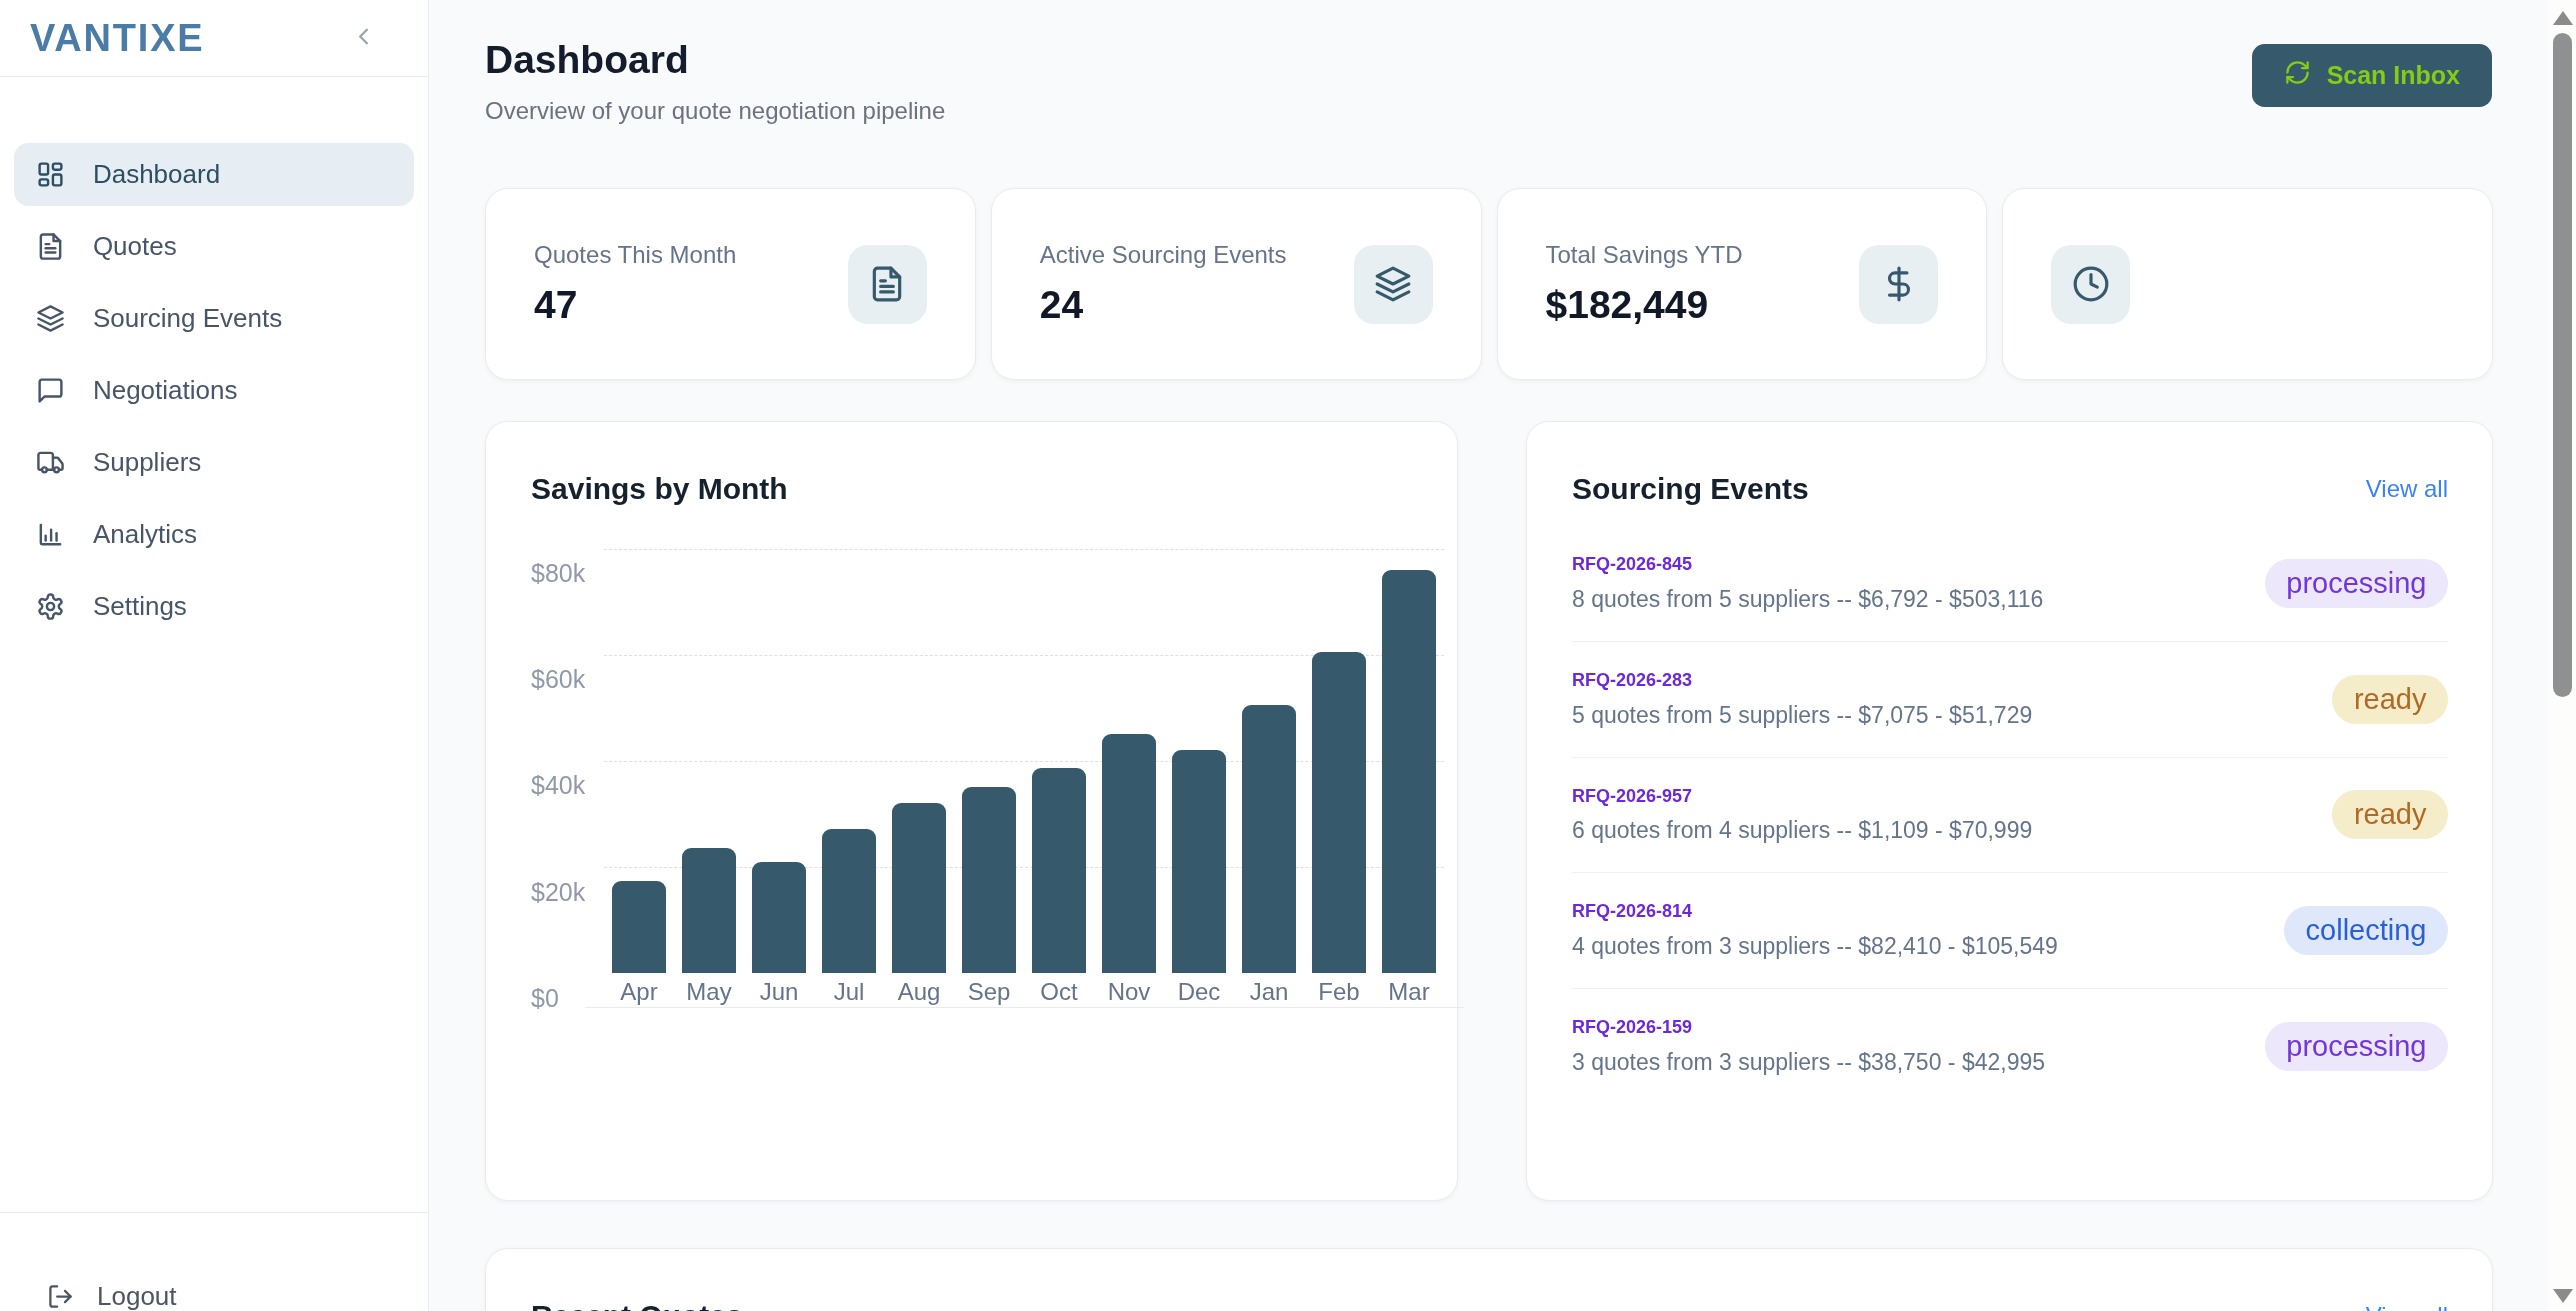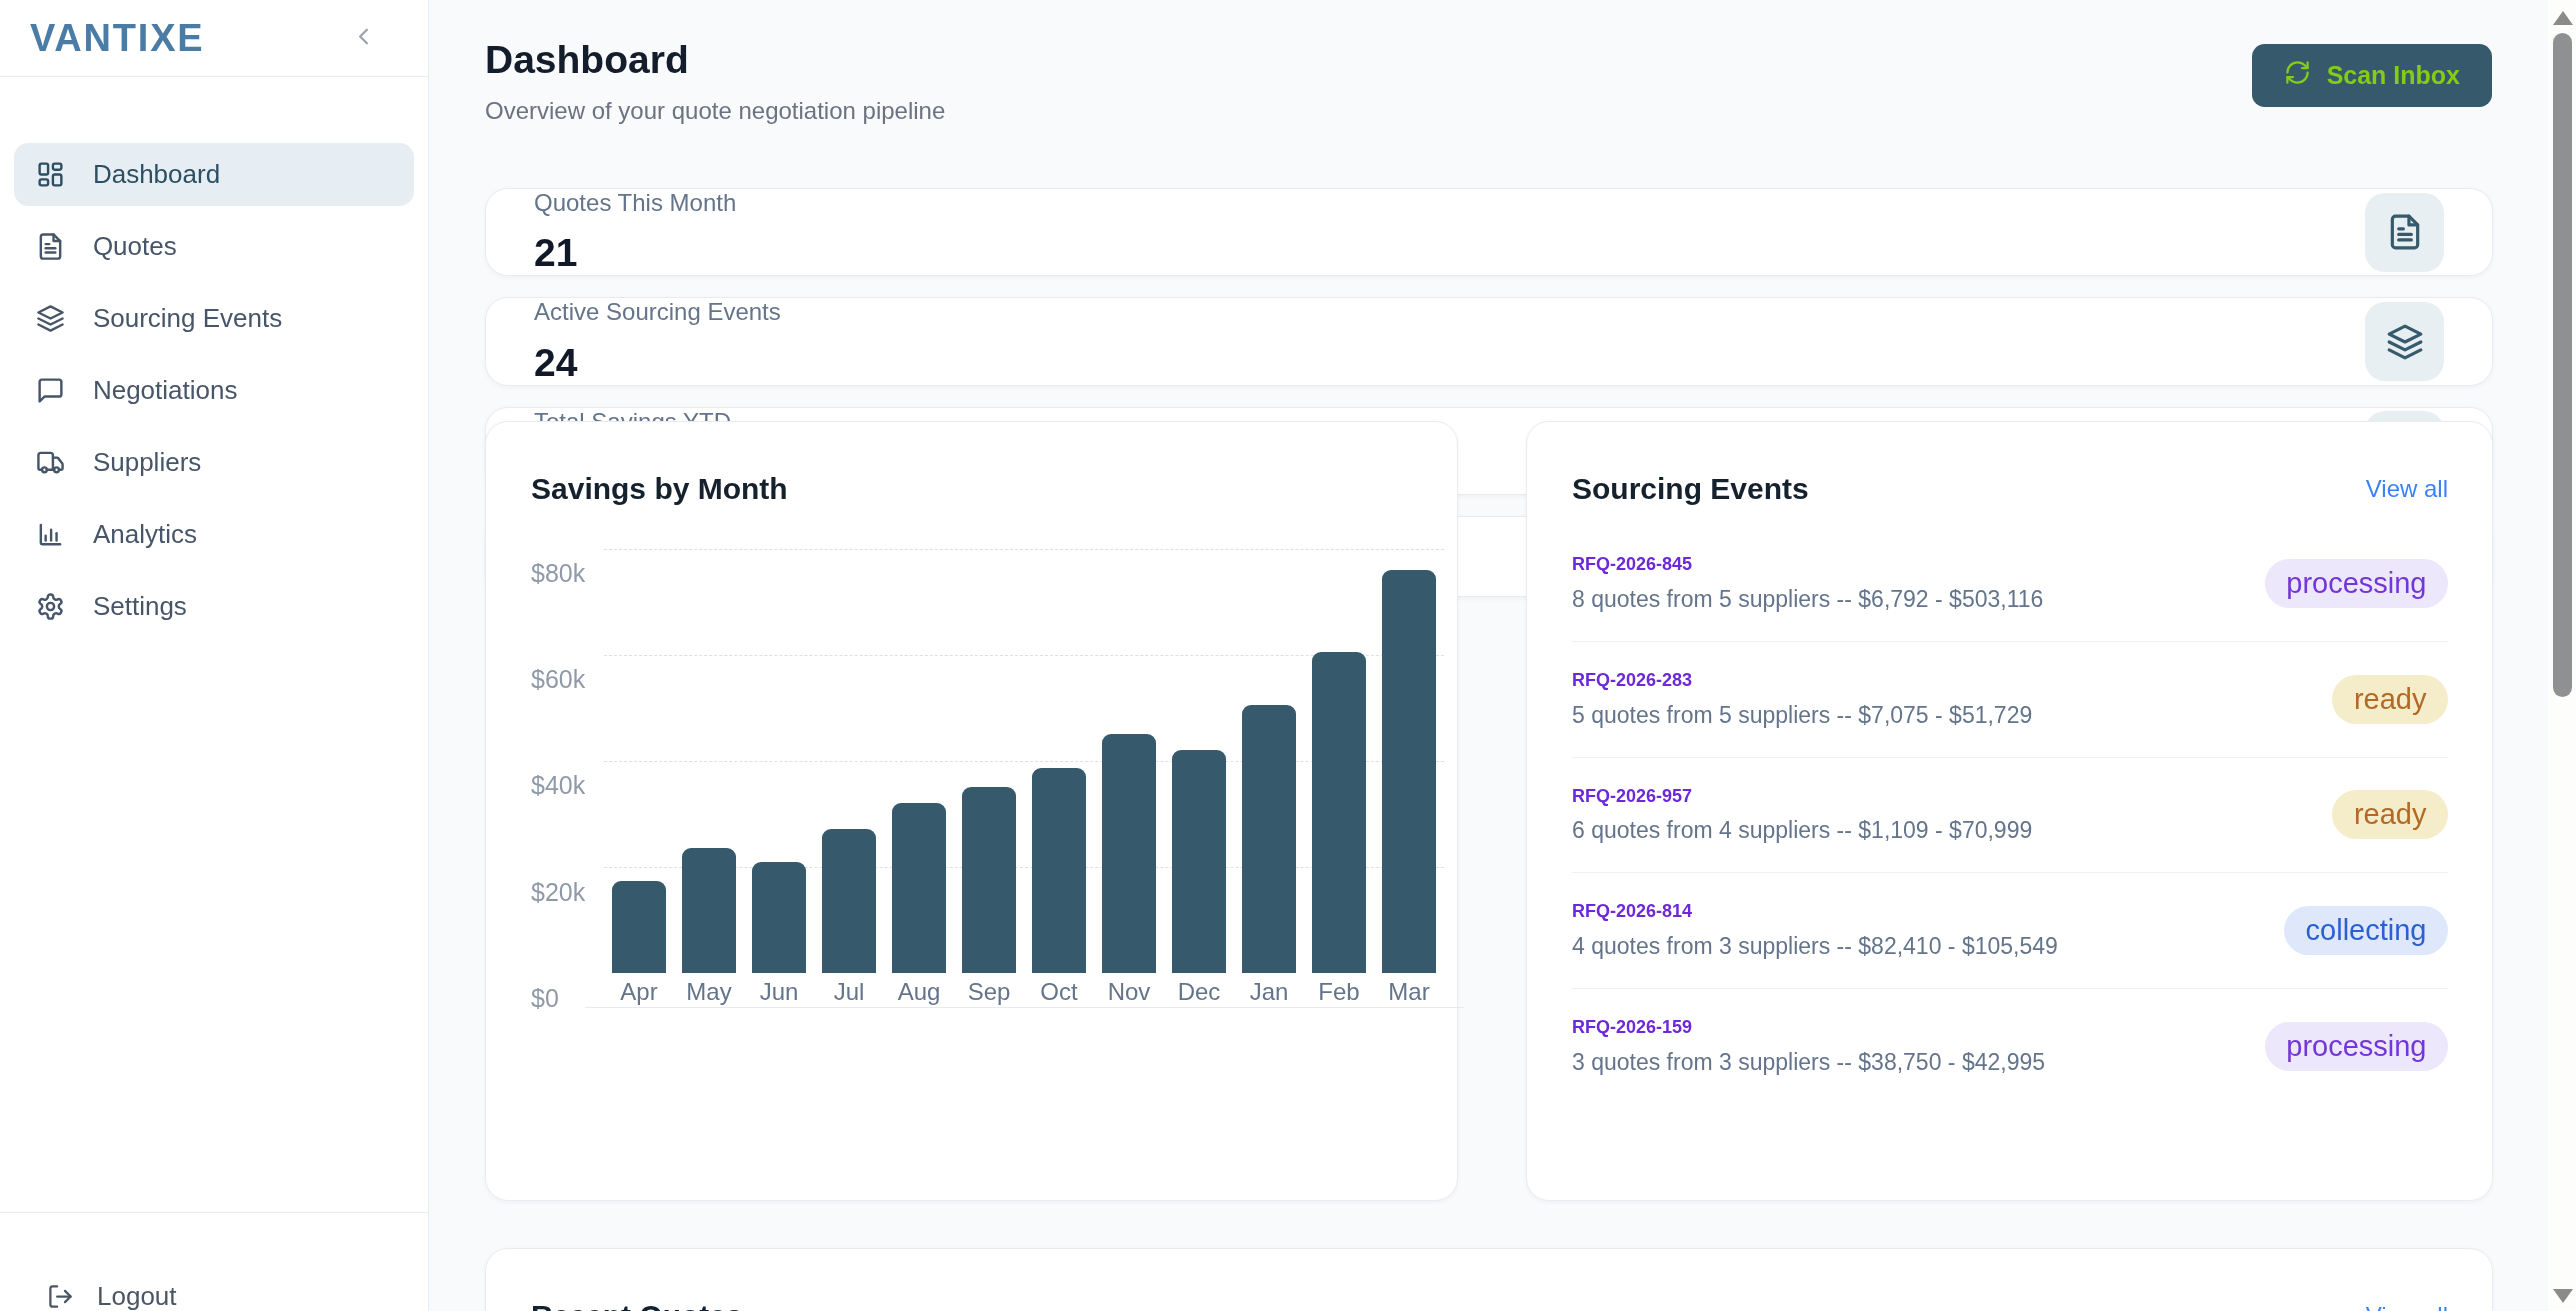--- a/index.html
+++ b/index.html
@@ -35,21 +35,21 @@
   .page-title { font-size:39px; font-weight:700; color:#141d2b; }
   .page-subtitle { margin-top:15.3px; font-size:24px; color:#6b7280; }
   .scan-btn { position:absolute; top:44px; right:56px; height:63px; padding:0 32px;
     background:#36596c; color:#84cc16; border:none; border-radius:12.6px;
     display:flex; align-items:center; gap:15.3px; font-size:25px; font-weight:600;
     font-family:inherit; cursor:pointer; }
   .scan-btn svg { width:27px; height:27px; }
 
   
   .stats-row { position:absolute; left:56px; top:188px; width:2008px; height:192px;
-    display:flex; gap:21px;flex-direction:column; }
+    display:flex; gap:15px; }
   .stat-card { flex:1; background:#ffffff; border:0.9px solid #e9ebef; border-radius:23px;
     box-shadow:0 1.8px 5.4px rgba(15,23,42,.04); display:flex; align-items:center;
     justify-content:space-between; padding:0 48px 0 48px; }
   .stat-label { font-size:24px; color:#64748b; }
   .stat-value { margin-top:14.4px; font-size:39px; font-weight:700; color:#111827; }
   .stat-iconbox { width:79px; height:79px; border-radius:20px; background:#e7eff2;
     color:#36596c; display:flex; align-items:center; justify-content:center; }
   .stat-iconbox svg { width:38px; height:38px; }
 
   
@@ -218,21 +218,21 @@
           <path d="M21 12a9 9 0 0 1-9 9 9.75 9.75 0 0 1-6.74-2.74L3 16"></path>
           <path d="M8 16H3v5"></path>
         </svg></span>
     <span>Scan Inbox</span>
   </button>
 
   <div class="stats-row" id="stats-row">
   <div class="stat-card">
     <div class="stat-text">
       <div class="stat-label">Quotes This Month</div>
-      <div class="stat-value">21</div>
+      <div class="stat-value">47</div>
     </div>
     <div class="stat-iconbox">
           <svg viewBox="0 0 24 24" fill="none" stroke="currentColor" stroke-width="2" stroke-linecap="round" stroke-linejoin="round">
             <path d="M14.5 2H6a2 2 0 0 0-2 2v16a2 2 0 0 0 2 2h12a2 2 0 0 0 2-2V7.5z"></path>
             <path d="M14.5 2v5.5H20"></path>
             <line x1="8" y1="10" x2="11" y2="10"></line>
             <line x1="8" y1="13.5" x2="16" y2="13.5"></line>
             <line x1="8" y1="17" x2="16" y2="17"></line>
           </svg>
         </div>

